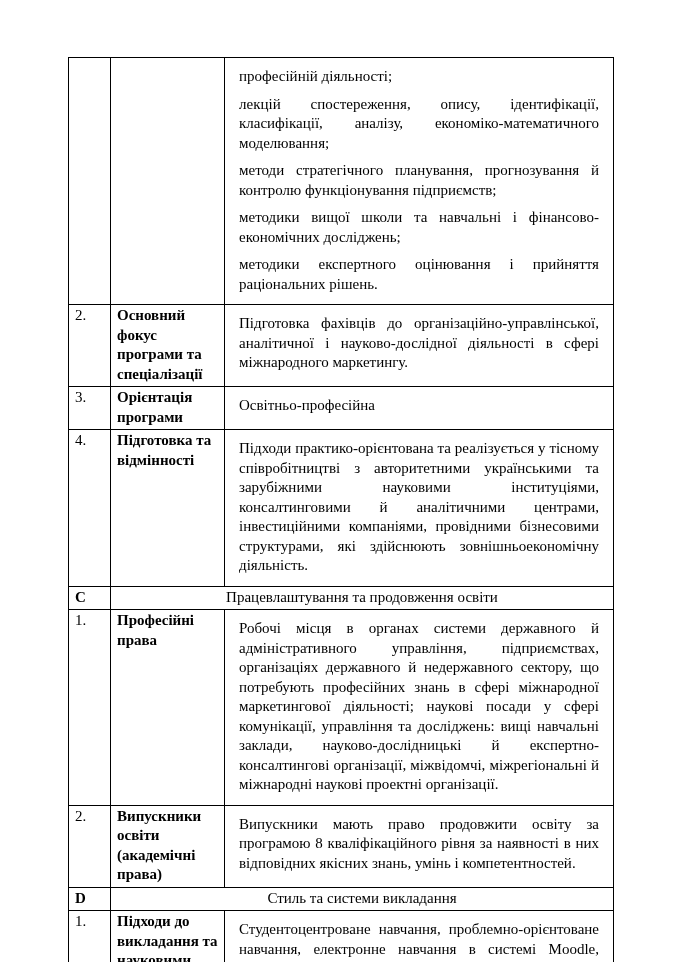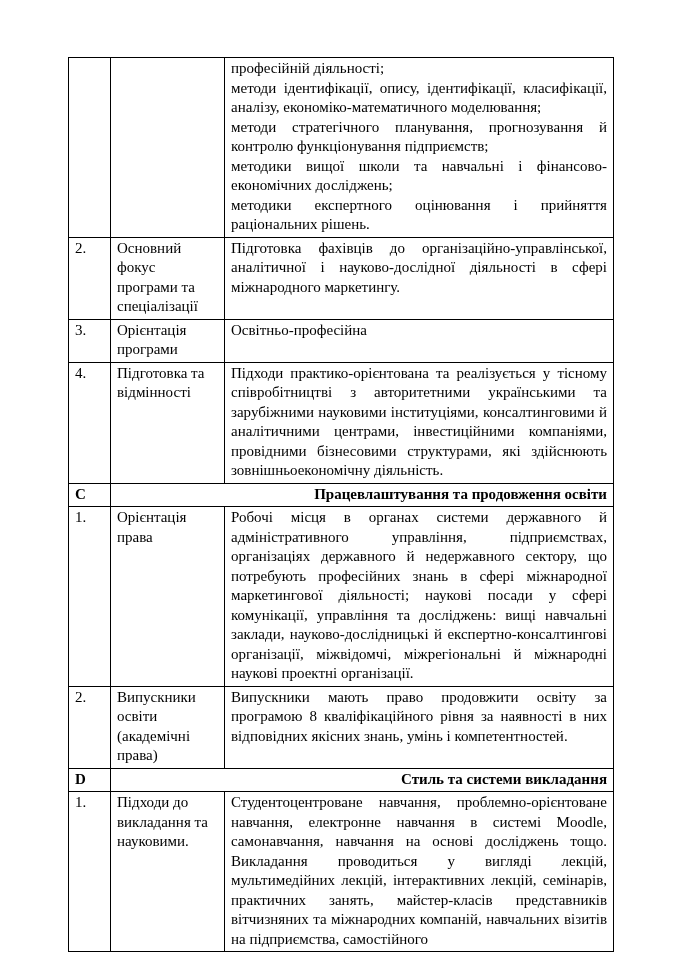--- a/index.html
+++ b/index.html
@@ -31,51 +31,52 @@
     font-size: 15px;
     line-height: 19.5px;
     overflow: hidden;
   }
   td.num {
     padding-left: 5px;
     padding-right: 2px;
   }
   td.label {
     padding-right: 3px;
+    font-weight: bold;
   }
   td.content p {
-    margin: 0;
+    margin: 8px;
     text-align: justify;
   }
   td.section-letter {
     font-weight: bold;
   }
   td.section-title {
-    font-weight: bold;
-    text-align: right;
+    font-weight: normal;
+    text-align: center;
     margin-top: 15px;
   }
 </style>
 </head>
 <body>
 
 <div class="page">
   <table class="doc-table">
     <colgroup>
       <col style="width:42px">
       <col style="width:114px">
       <col style="width:389px">
     </colgroup>
     <tbody>
         <tr>
           <td class="num"></td>
           <td class="label"></td>
           <td class="content">
             <p>професійній діяльності;</p>
-            <p>методи ідентифікації, опису, ідентифікації, класифікації, аналізу, економіко-математичного моделювання;</p>
+            <p>лекцій спостереження, опису, ідентифікації, класифікації, аналізу, економіко-математичного моделювання;</p>
             <p>методи стратегічного планування, прогнозування й контролю функціонування підприємств;</p>
             <p>методики вищої школи та навчальні і фінансово-економічних досліджень;</p>
             <p>методики експертного оцінювання і прийняття раціональних рішень.</p>
           </td>
         </tr>
         <tr>
           <td class="num">2.</td>
           <td class="label">Основний фокус програми та спеціалізації</td>
           <td class="content">
             <p>Підготовка фахівців до організаційно-управлінської, аналітичної і науково-дослідної діяльності в сфері міжнародного маркетингу.</p>
@@ -94,21 +95,21 @@
           <td class="content">
             <p>Підходи практико-орієнтована та реалізується у тісному співробітництві з авторитетними українськими та зарубіжними науковими інституціями, консалтинговими й аналітичними центрами, інвестиційними компаніями, провідними бізнесовими структурами, які здійснюють зовнішньоекономічну діяльність.</p>
           </td>
         </tr>
         <tr>
           <td class="num section-letter">C</td>
           <td colspan="2" class="section-title">Працевлаштування та продовження освіти</td>
         </tr>
         <tr>
           <td class="num">1.</td>
-          <td class="label">Орієнтація права</td>
+          <td class="label">Професійні права</td>
           <td class="content">
             <p>Робочі місця в органах системи державного й адміністративного управління, підприємствах, організаціях державного й недержавного сектору, що потребують професійних знань в сфері міжнародної маркетингової діяльності; наукові посади у сфері комунікації, управління та досліджень: вищі навчальні заклади, науково-дослідницькі й експертно-консалтингові організації, міжвідомчі, міжрегіональні й міжнародні наукові проектні організації.</p>
           </td>
         </tr>
         <tr>
           <td class="num">2.</td>
           <td class="label">Випускники освіти (академічні права)</td>
           <td class="content">
             <p>Випускники мають право продовжити освіту за програмою 8 кваліфікаційного рівня за наявності в них відповідних якісних знань, умінь і компетентностей.</p>
           </td>

